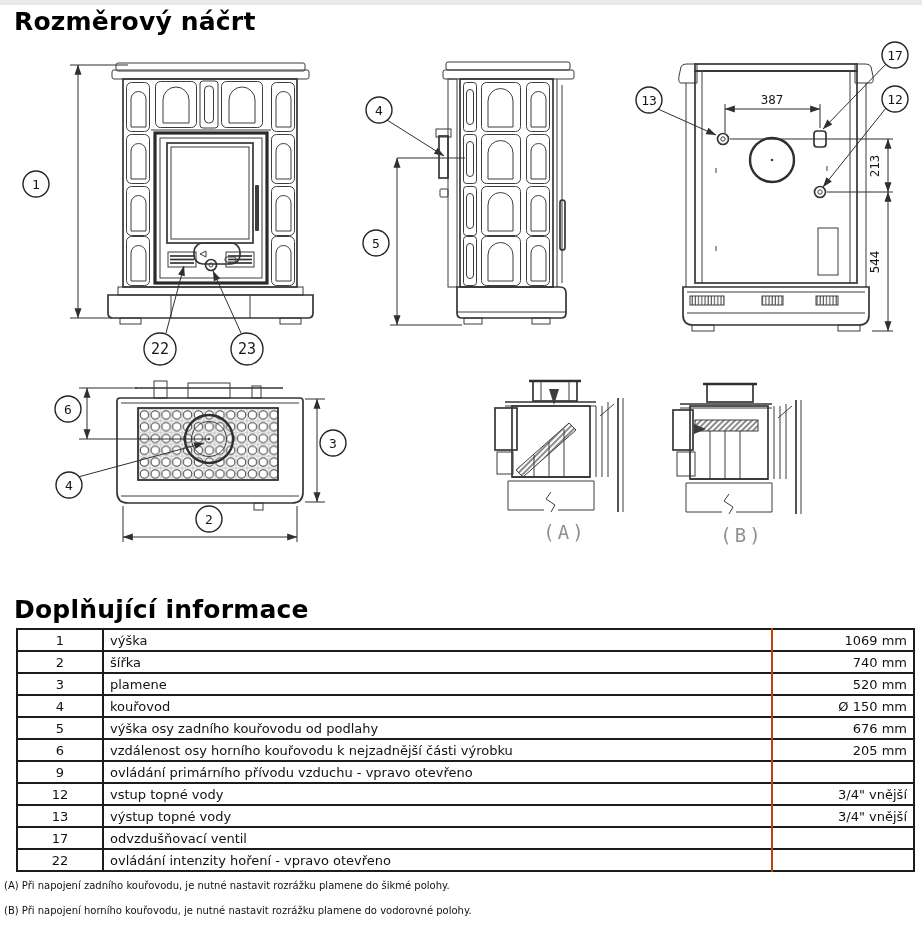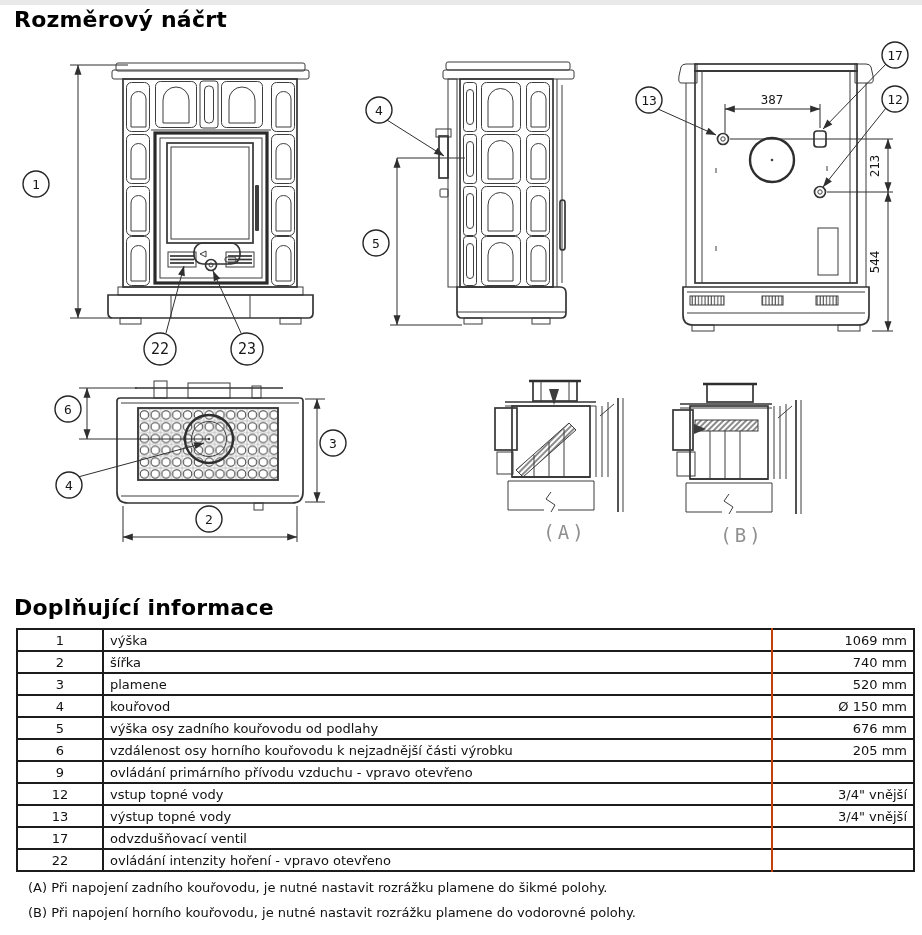--- a/index.html
+++ b/index.html
@@ -6,21 +6,21 @@
   .page {
     position:relative; width:922px; height:935px; background:#fff;
     font-family:"DejaVu Sans","Liberation Sans",sans-serif; color:#1a1a1a;
     overflow:hidden;
   }
   .page::before {
     content:""; position:absolute; top:0; left:0; right:0; height:5px;
     background:#e9e9e9;
   }
   h1.sec-title, h2.sec-title {
-    position:absolute; left:14px; margin:0; font-size:22px; font-weight:bold;
+    position:absolute; left:14px; margin:0; font-size:25px; font-weight:bold;
     color:#000; letter-spacing:0.2px;
   }
   #title-drawing { top:7px; }
   #title-info   { top:595px; }
 
   svg.drawings { position:absolute; left:0; top:0; }
 
   
   .s1  { fill:none; stroke:#3d3d3d; stroke-width:1; }
   .s15 { fill:none; stroke:#353535; stroke-width:1.7; }
@@ -50,21 +50,21 @@
     border:2px solid #1c1c1c;
   }
   table.info td {
     border-top:2px solid #1c1c1c; height:20px; padding:0 6px;
     overflow:hidden; white-space:nowrap;
   }
   table.info tr:first-child td { border-top:none; }
   td.c-num  { width:72px; text-align:center; border-right:2px solid #1c1c1c; }
   td.c-val  { width:128px; text-align:right; border-left:2px solid #c2410c; }
 
-  p.footnote { position:absolute; left:28px; margin:0; font-size:13px; color:#111; }
+  p.footnote { position:absolute; left:4px; margin:0; font-size:10px; color:#111; }
   #fnA { top:880px; }
   #fnB { top:905px;text-align:center; }
 </style>
 </head>
 <body>
 
 <div class="page">
 
   <h1 class="sec-title" id="title-drawing">Rozměrový náčrt</h1>
 

